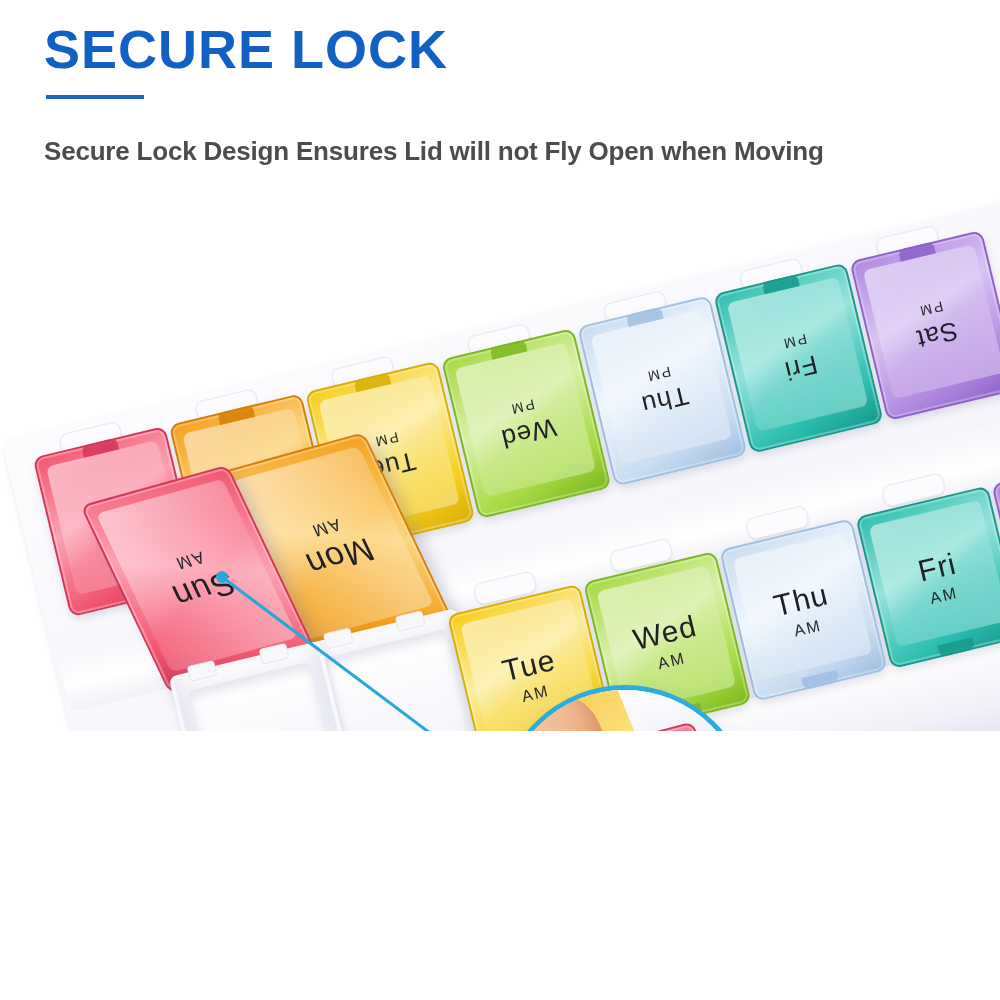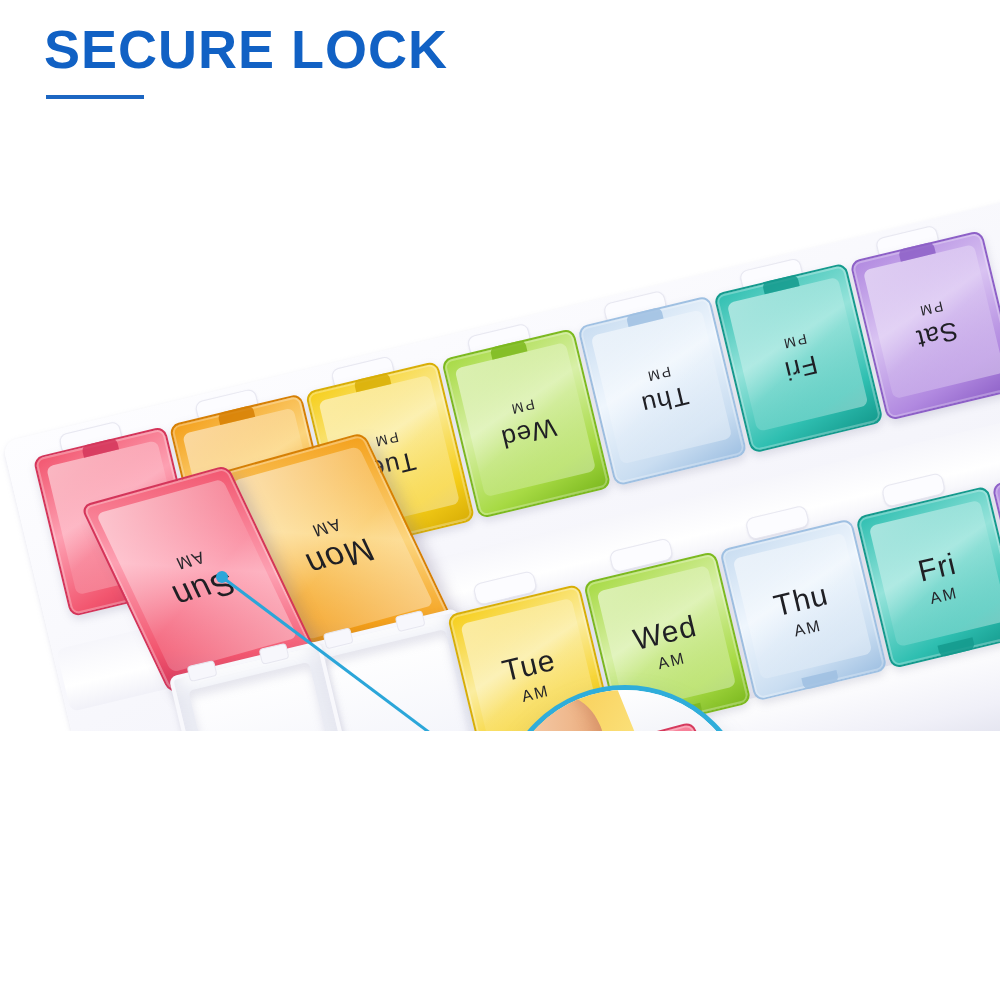--- a/index.html
+++ b/index.html
@@ -104,20 +104,21 @@
        background:linear-gradient(115deg,#f9d9bd 0%,#efb88d 65%,#e19a6b 100%);
        box-shadow:inset -6px -8px 12px rgba(200,130,90,.4);}
 </style>
 </head>
 <body>
 
 <div class="page">
 
   <h1 class="title">SECURE LOCK</h1>
   <div class="rule"></div>
+  <p class="subtitle">Secure Lock Design Ensures Lid will not Fly Open when Moving</p>
 
   <div class="stage">
 
     <div class="tray" id="tray">
       <div class="tray-shadow"></div>
       <div class="base"></div>
       <div class="front"></div>
       <div class="rail"></div>
 
     <div class="lid flipped" style="left: 14px; top: 0px; height: 160px; z-index: 30; --m: #f2566f; --l: #fda0b2; --d: #d4355a;">

